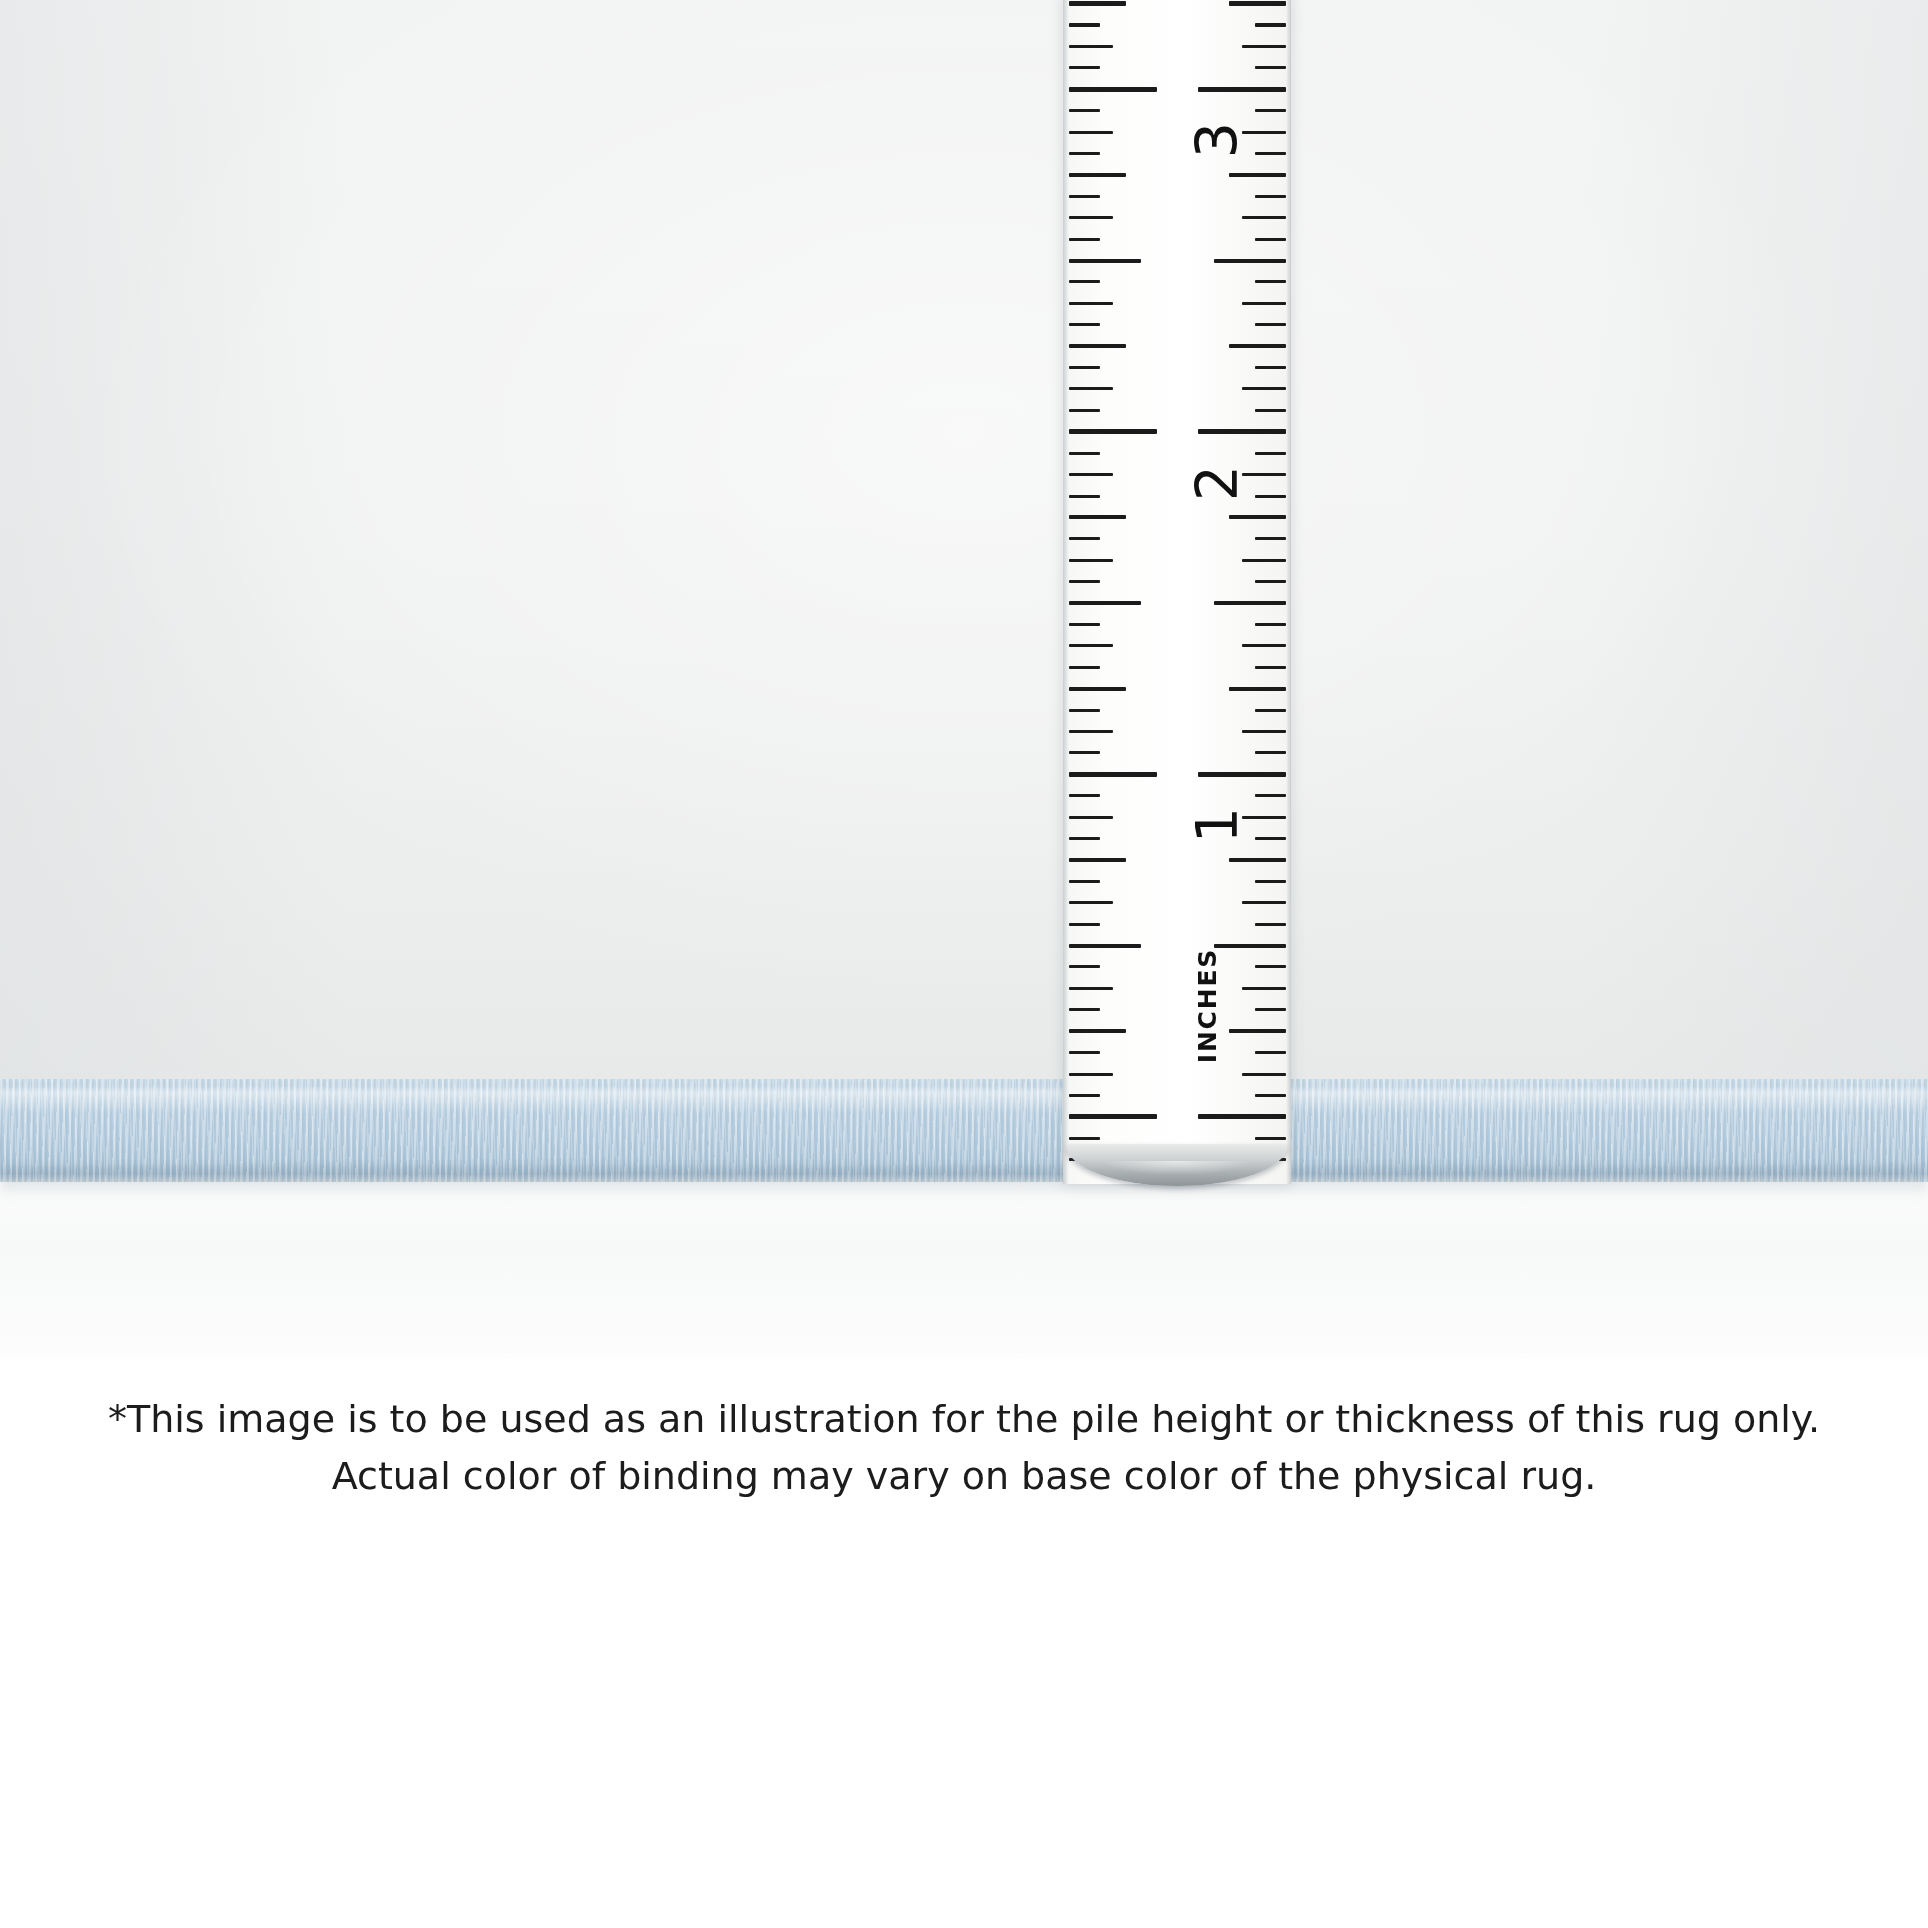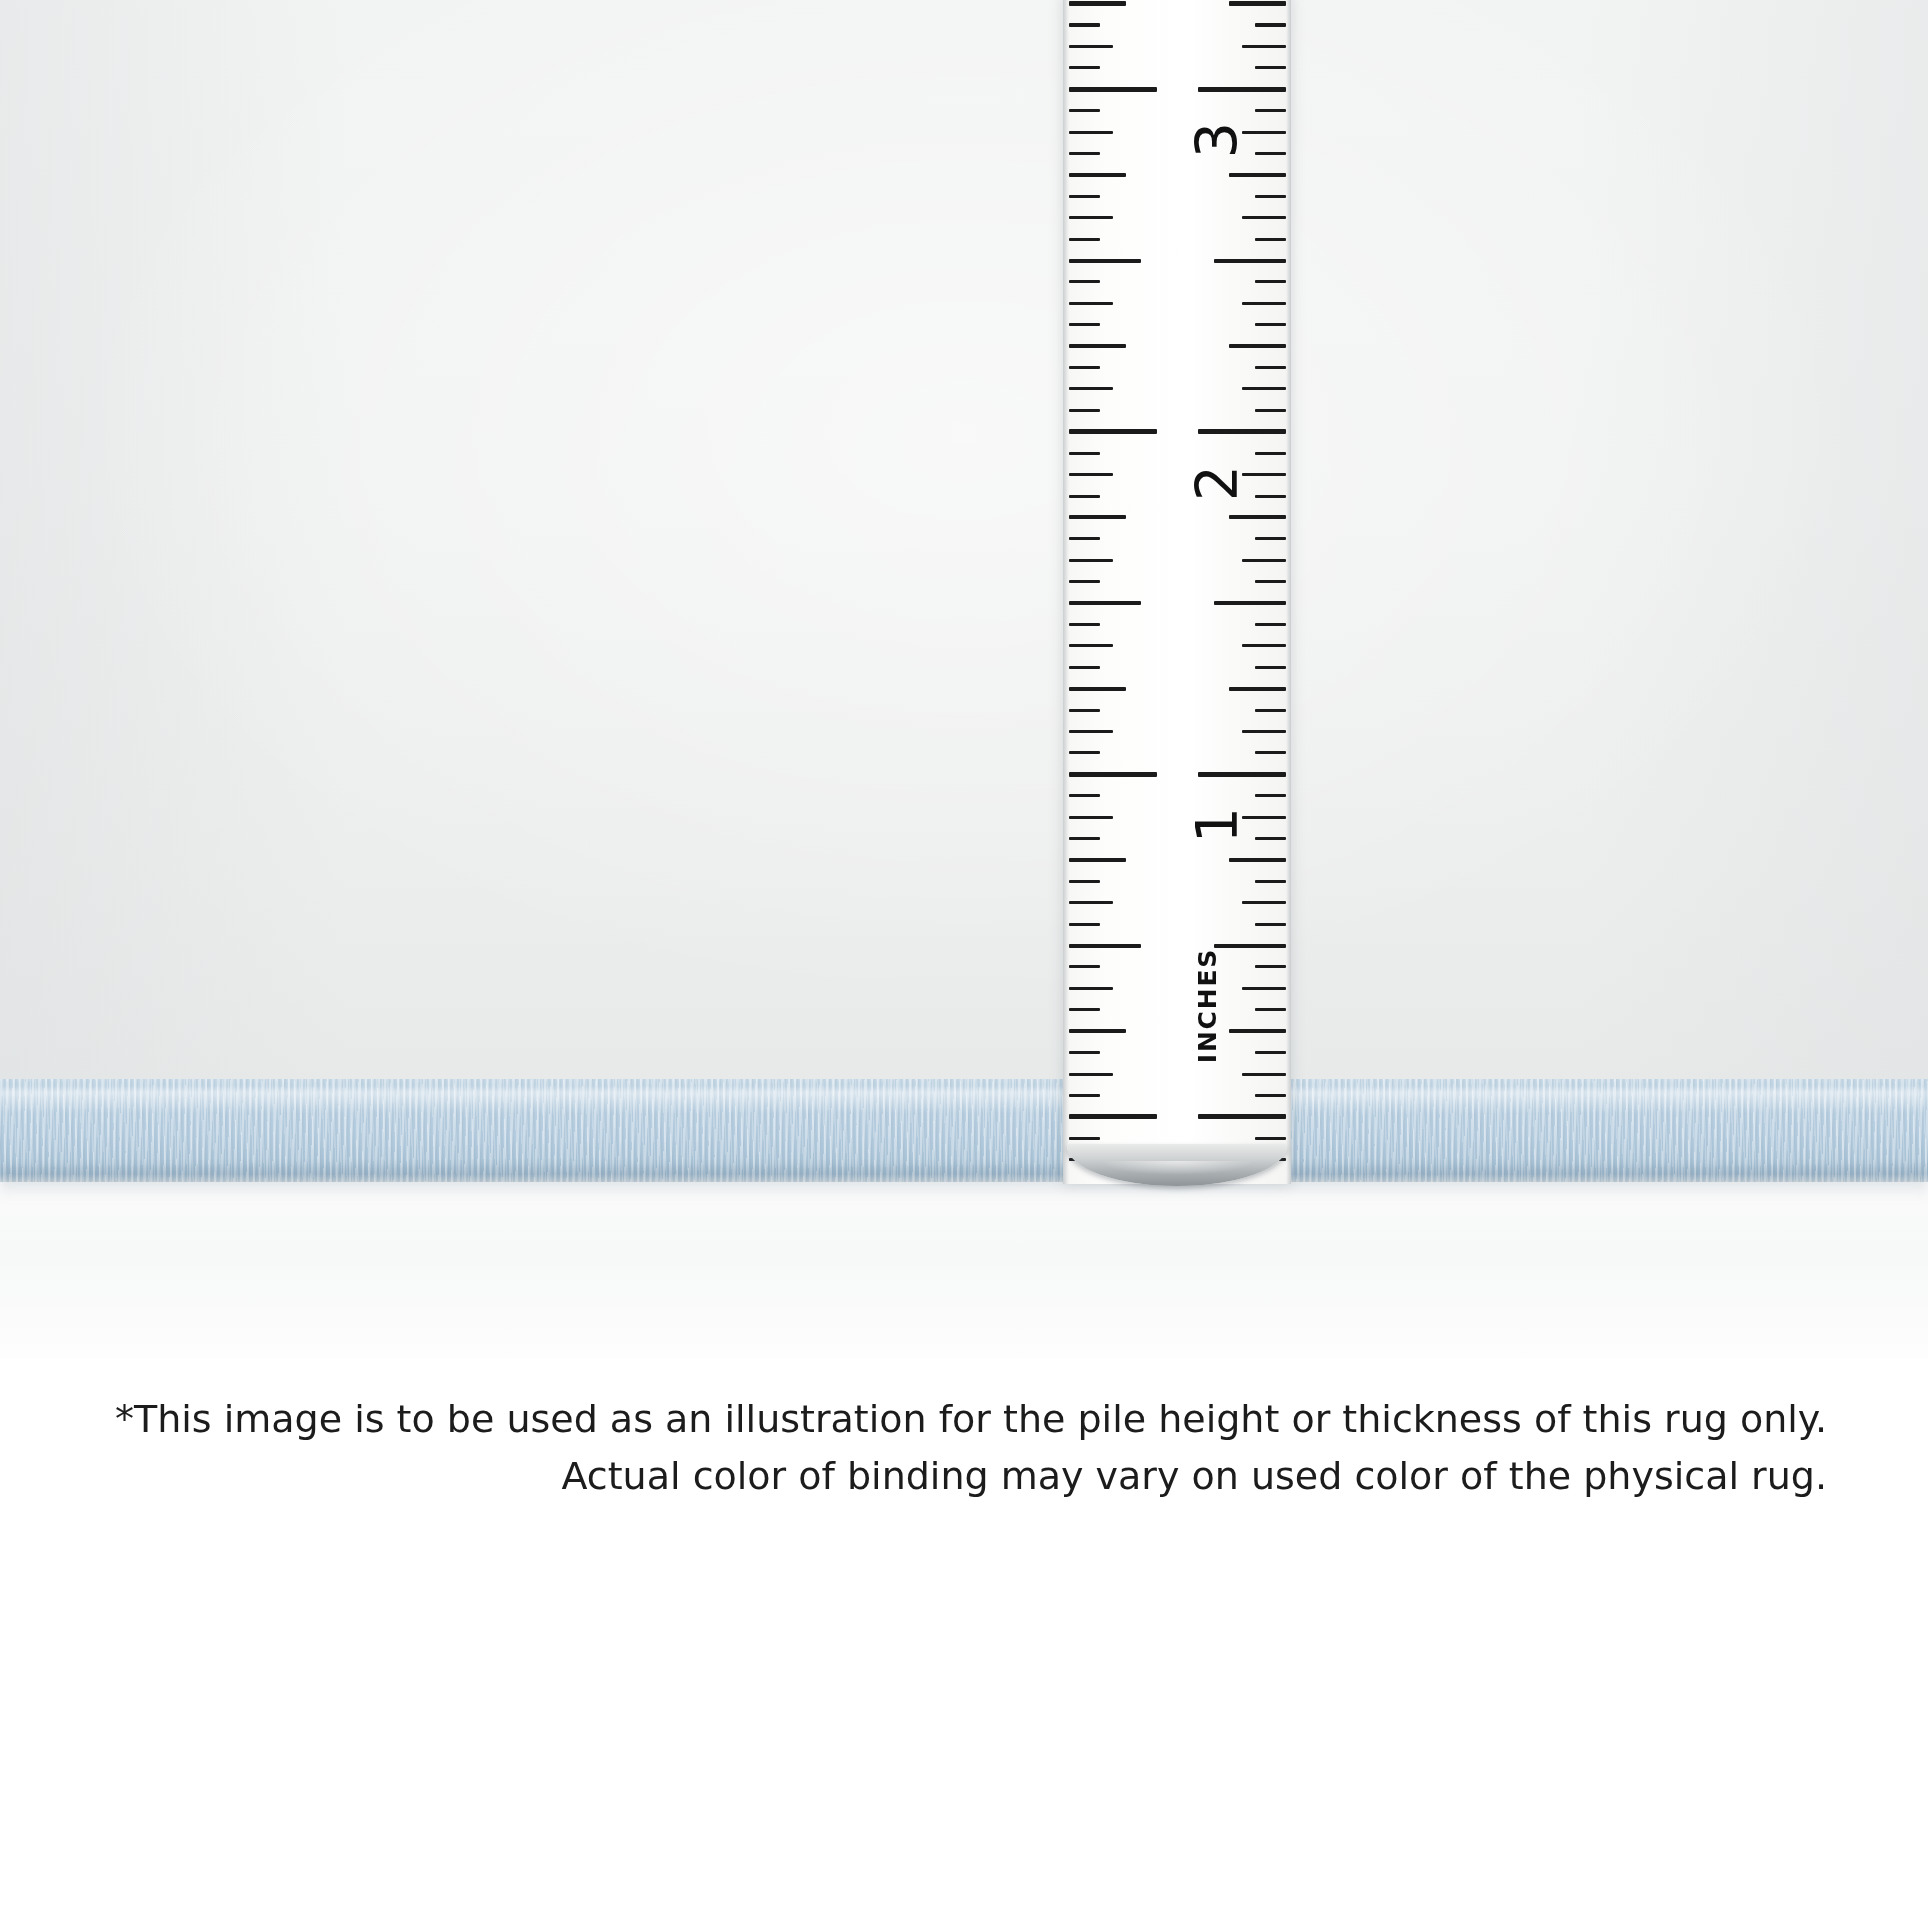--- a/index.html
+++ b/index.html
@@ -195,21 +195,21 @@
     top: 1391px;
     width: 1928px;
     text-align: center;
     font-family: "DejaVu Sans", sans-serif;
     font-size: 38px;
     line-height: 57px;
     color: #1c1c1c;
     padding: 0 101px;
     box-sizing: border-box;
   }
-  .caption .line { display: block; text-align: right; }
+  .caption .line { display: block; }
 </style>
 </head>
 <body>
 
 <div class="scene">
 
   <div class="photo">
 
     <div class="backdrop"></div>
     <div class="backdrop-vignette"></div>
@@ -343,17 +343,17 @@
       <div class="inches-word" style="left: 62px; top: 996px; width: 165px; text-align: center;">INCHES</div>
     </div>
 
     <div class="ruler-tip"></div>
     <div class="ruler-tip-shade"></div>
 
   </div>
 
   <div class="caption">
     <span class="line">*This image is to be used as an illustration for the pile height or thickness of this rug only.</span>
-    <span class="line">Actual color of binding may vary on used color of the physical rug.</span>
+    <span class="line">Actual color of binding may vary on base color of the physical rug.</span>
   </div>
 
 </div>
 
 
 </body></html>

